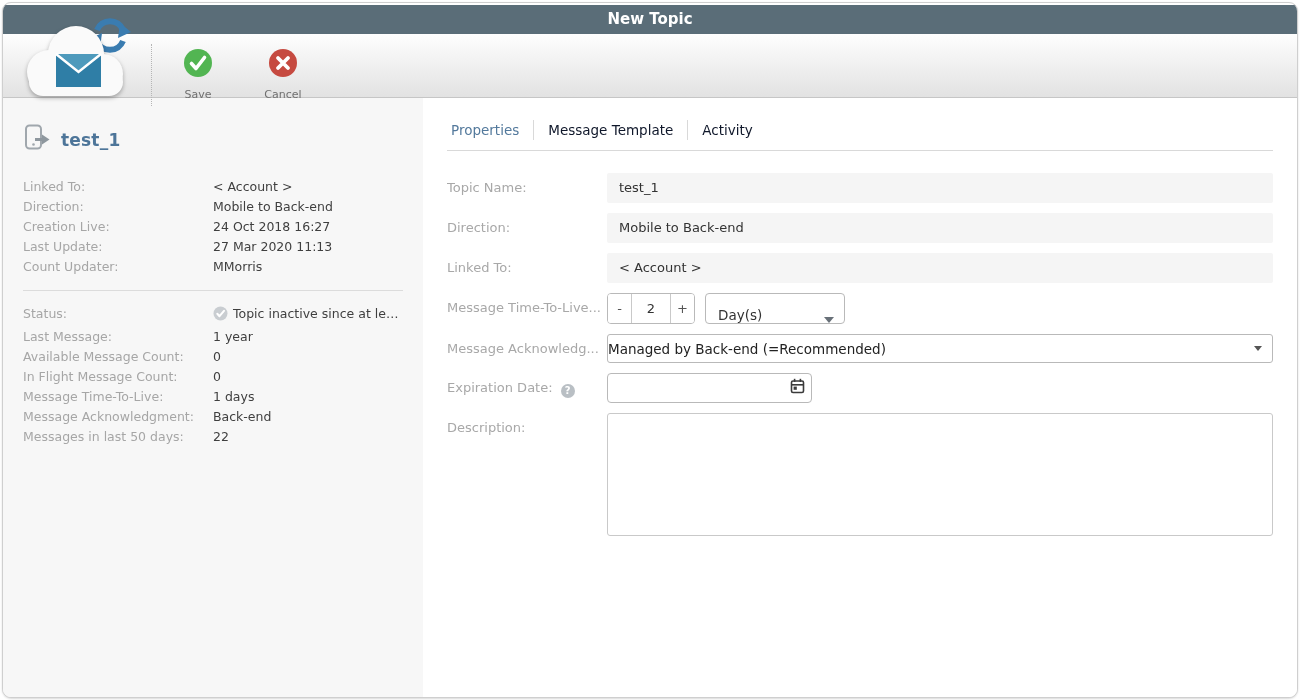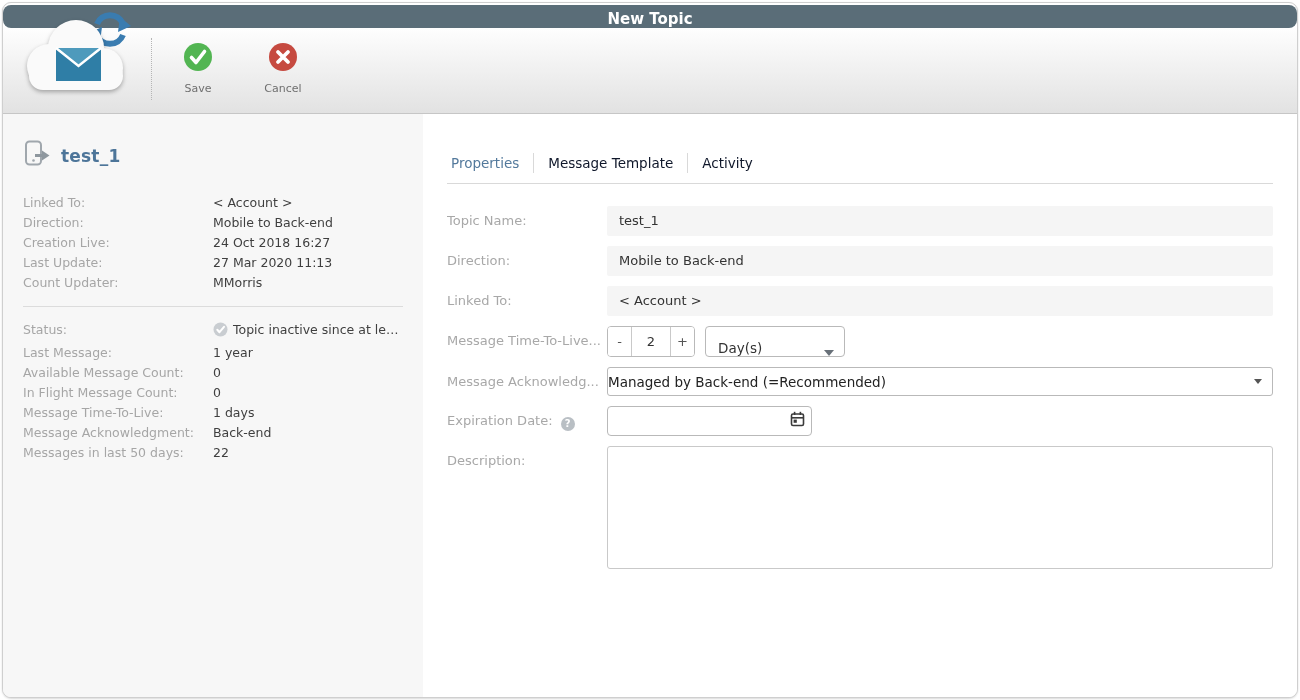--- a/index.html
+++ b/index.html
@@ -3,25 +3,25 @@
 <meta charset="utf-8">
 <style>
   * { box-sizing: border-box; }
   html, body { margin:0; padding:0; width:1300px; height:700px; background:#fff;
     font-family:"DejaVu Sans","Liberation Sans",sans-serif; }
   .window { position:absolute; left:2px; top:2px; width:1296px; height:696px;
     border:1px solid #cfcfcf; border-radius:9px; overflow:hidden; background:#fff;
     box-shadow:0 1px 2px rgba(0,0,0,.15); padding-top:2px; display:flex; flex-direction:column; }
 
   
-  .titlebar { height:23px; background:#5a6d78; color:#fff; text-align:center;
-    font-size:15px; font-weight:bold; line-height:29px; flex:0 0 auto;border-radius:8px; }
-
-  
-  .toolbar { height:86px; flex:0 0 auto; position:relative;
+  .titlebar { height:29px; background:#5a6d78; color:#fff; text-align:center;
+    font-size:15px; font-weight:bold; line-height:29px; flex:0 0 auto; }
+
+  
+  .toolbar { height:64px; flex:0 0 auto; position:relative;
     background:linear-gradient(#fefefe, #e2e2e2); border-bottom:1px solid #c6c6c6; }
   .logo { position:absolute; left:16px; top:-26px; width:112px; height:102px; }
   .toolbar-sep { position:absolute; left:148px; top:10px; height:62px; border-left:1px dotted #b5b5b5; }
   .tool-btn { position:absolute; top:14px; width:62px; text-align:center; cursor:pointer; }
   .tool-btn .tool-icon { display:inline-block; width:30px; height:30px; }
   .tool-btn .tool-label { display:block; margin-top:6px; font-size:11px; color:#6f6f6f; }
   #save-btn { left:164px; }
   #cancel-btn { left:249px; }
 
   
@@ -32,21 +32,21 @@
   .summary-header { display:flex; align-items:center; margin-bottom:22px; }
   .summary-header .obj-icon { margin-right:10px; }
   .summary-title { font-size:17px; font-weight:bold; color:#4d7599; letter-spacing:.2px; }
   .kv-row { display:flex; line-height:20px; font-size:12.5px; }
   .kv-label { width:190px; flex:0 0 auto; color:#a6a6a6; }
   .kv-value { color:#3f3f3f; white-space:nowrap; overflow:hidden; text-overflow:ellipsis; }
   .kv-value .status-icon { display:inline-block; vertical-align:-3px; margin-right:5px; }
   .summary-divider { border:none; border-top:1px solid #dcdcdc; margin:13px 0 13px 0; }
 
   
-  .detail { flex:1 1 auto; background:#fff; padding:22px 24px 0 24px; overflow:hidden;margin-top:17px; }
+  .detail { flex:1 1 auto; background:#fff; padding:22px 24px 0 24px; overflow:hidden; }
   .tabs { display:flex; align-items:center; margin-left:-10px; }
   .tab { padding:2px 14px; font-size:13.5px; color:#0f172a; border-right:1px solid #d9d9d9; cursor:pointer; }
   .tab:last-child { border-right:none; }
   .tab.active { color:#53799c; }
   .tabs-underline { border:none; border-top:1px solid #d9d9d9; margin:10px 0 0 0; }
 
   .form { padding-top:22px; }
   .form-row { display:flex; align-items:flex-start; margin-bottom:10px; }
   .form-label { width:160px; flex:0 0 auto; font-size:13px; color:#a8a8a8; padding-top:7px;
     white-space:nowrap; overflow:hidden; }

